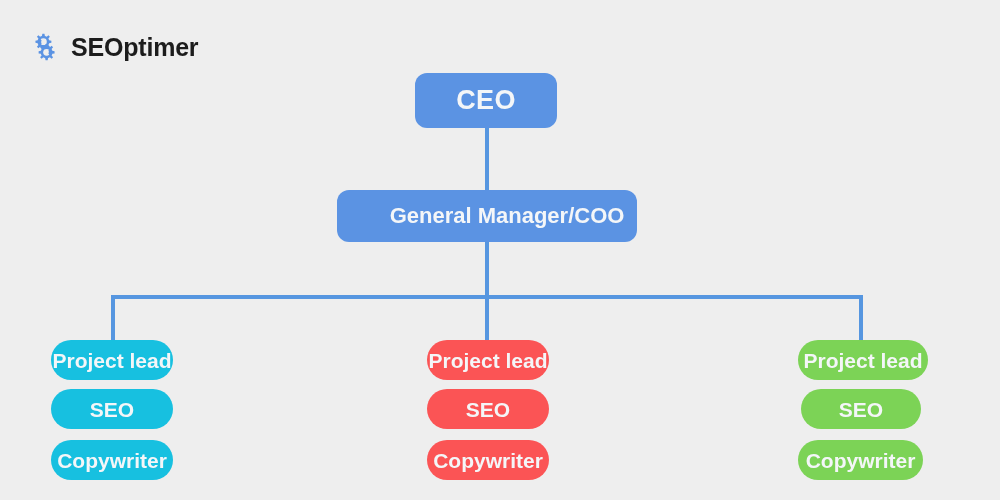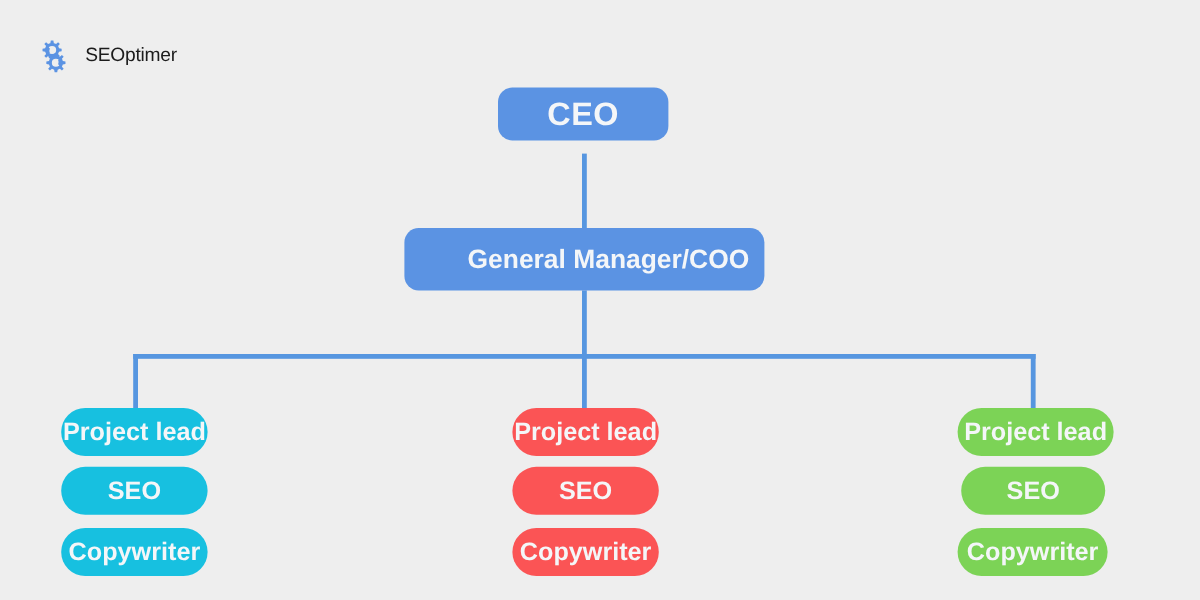--- a/index.html
+++ b/index.html
@@ -29,22 +29,22 @@
     display: flex;
     align-items: center;
     gap: 9px;
   }
   .brand-mark {
     width: 34px;
     height: 34px;
     display: block;
   }
   .brand-name {
-    font-size: 16px;
-    font-weight: normal;
+    font-size: 25px;
+    font-weight: bold;
     color: #1c1c1c;
     letter-spacing: -0.2px;
     line-height: 1;
     white-space: nowrap;
   }
 
   
   .node {
     position: absolute;
     display: flex;
@@ -56,21 +56,21 @@
     text-align: center;
     white-space: nowrap;
     line-height: 1;
     z-index: 3;
   }
 
   .node-ceo {
     left: 415px;
     top: 73px;
     width: 142px;
-    height: 44px;
+    height: 55px;
     border-radius: 12px;
     font-size: 27px;
     letter-spacing: 0.4px;
   }
 
   .node-gm {
     left: 337px;
     top: 190px;
     width: 300px;
     height: 52px;

